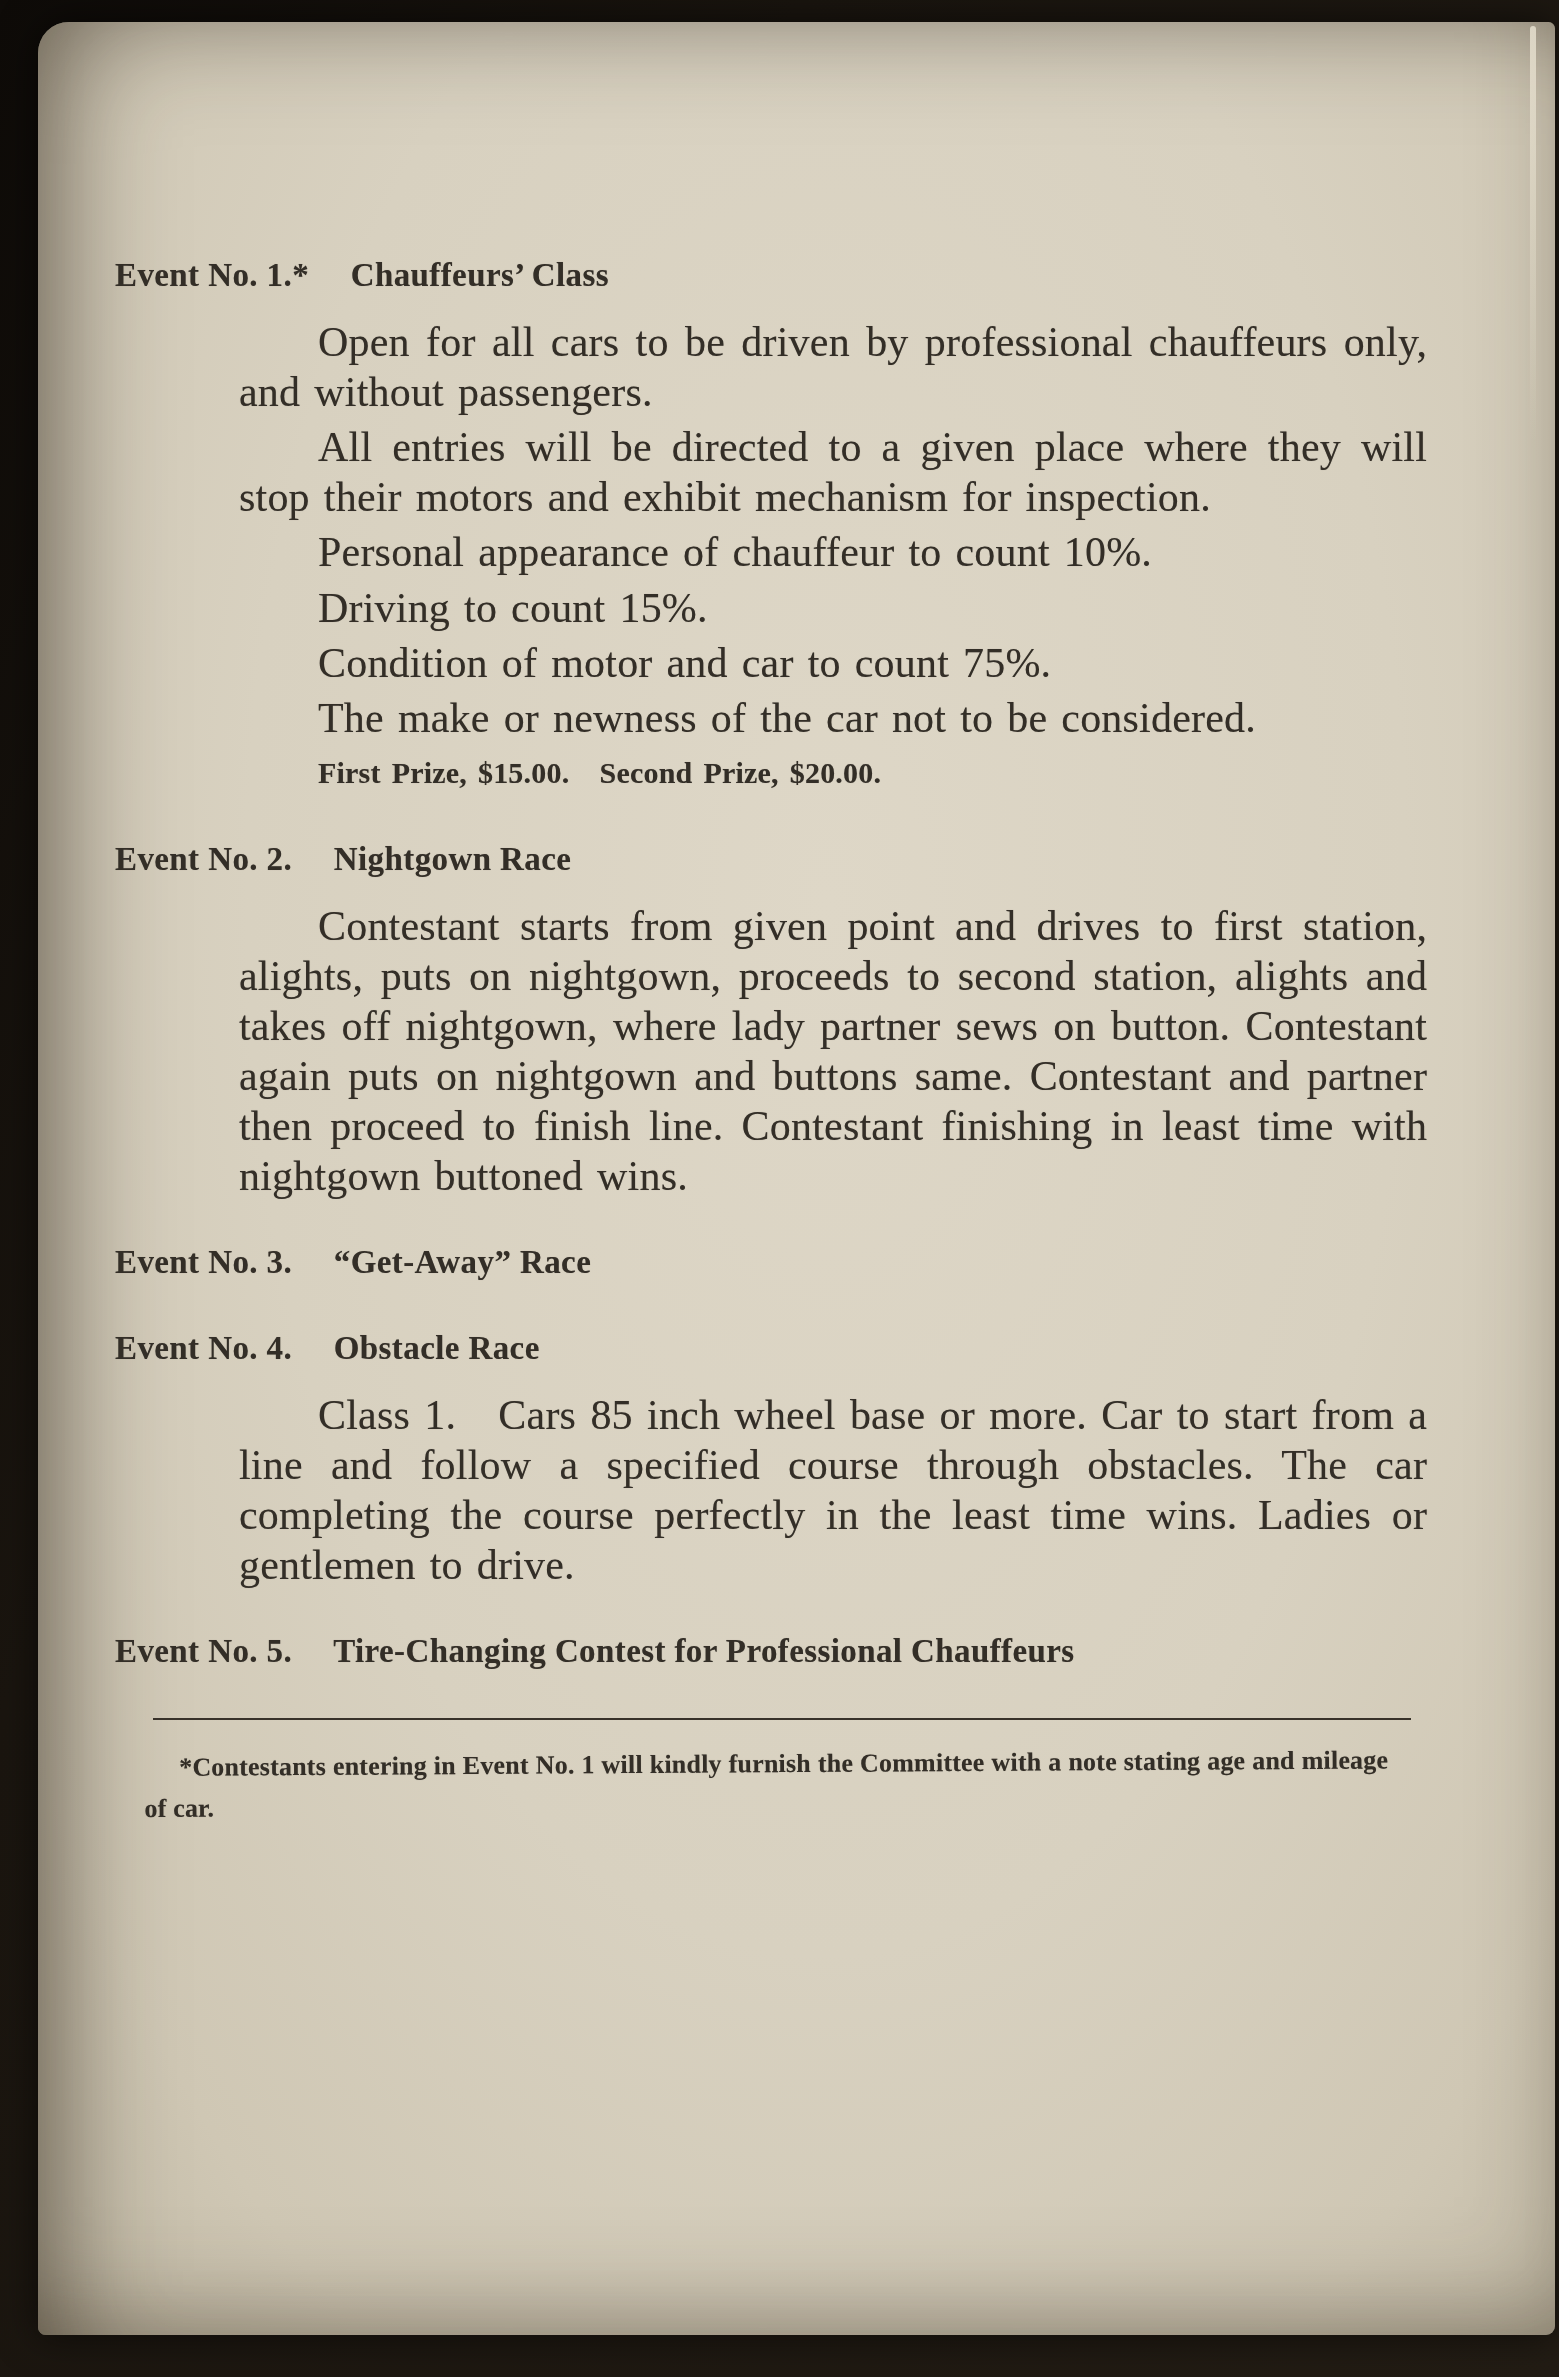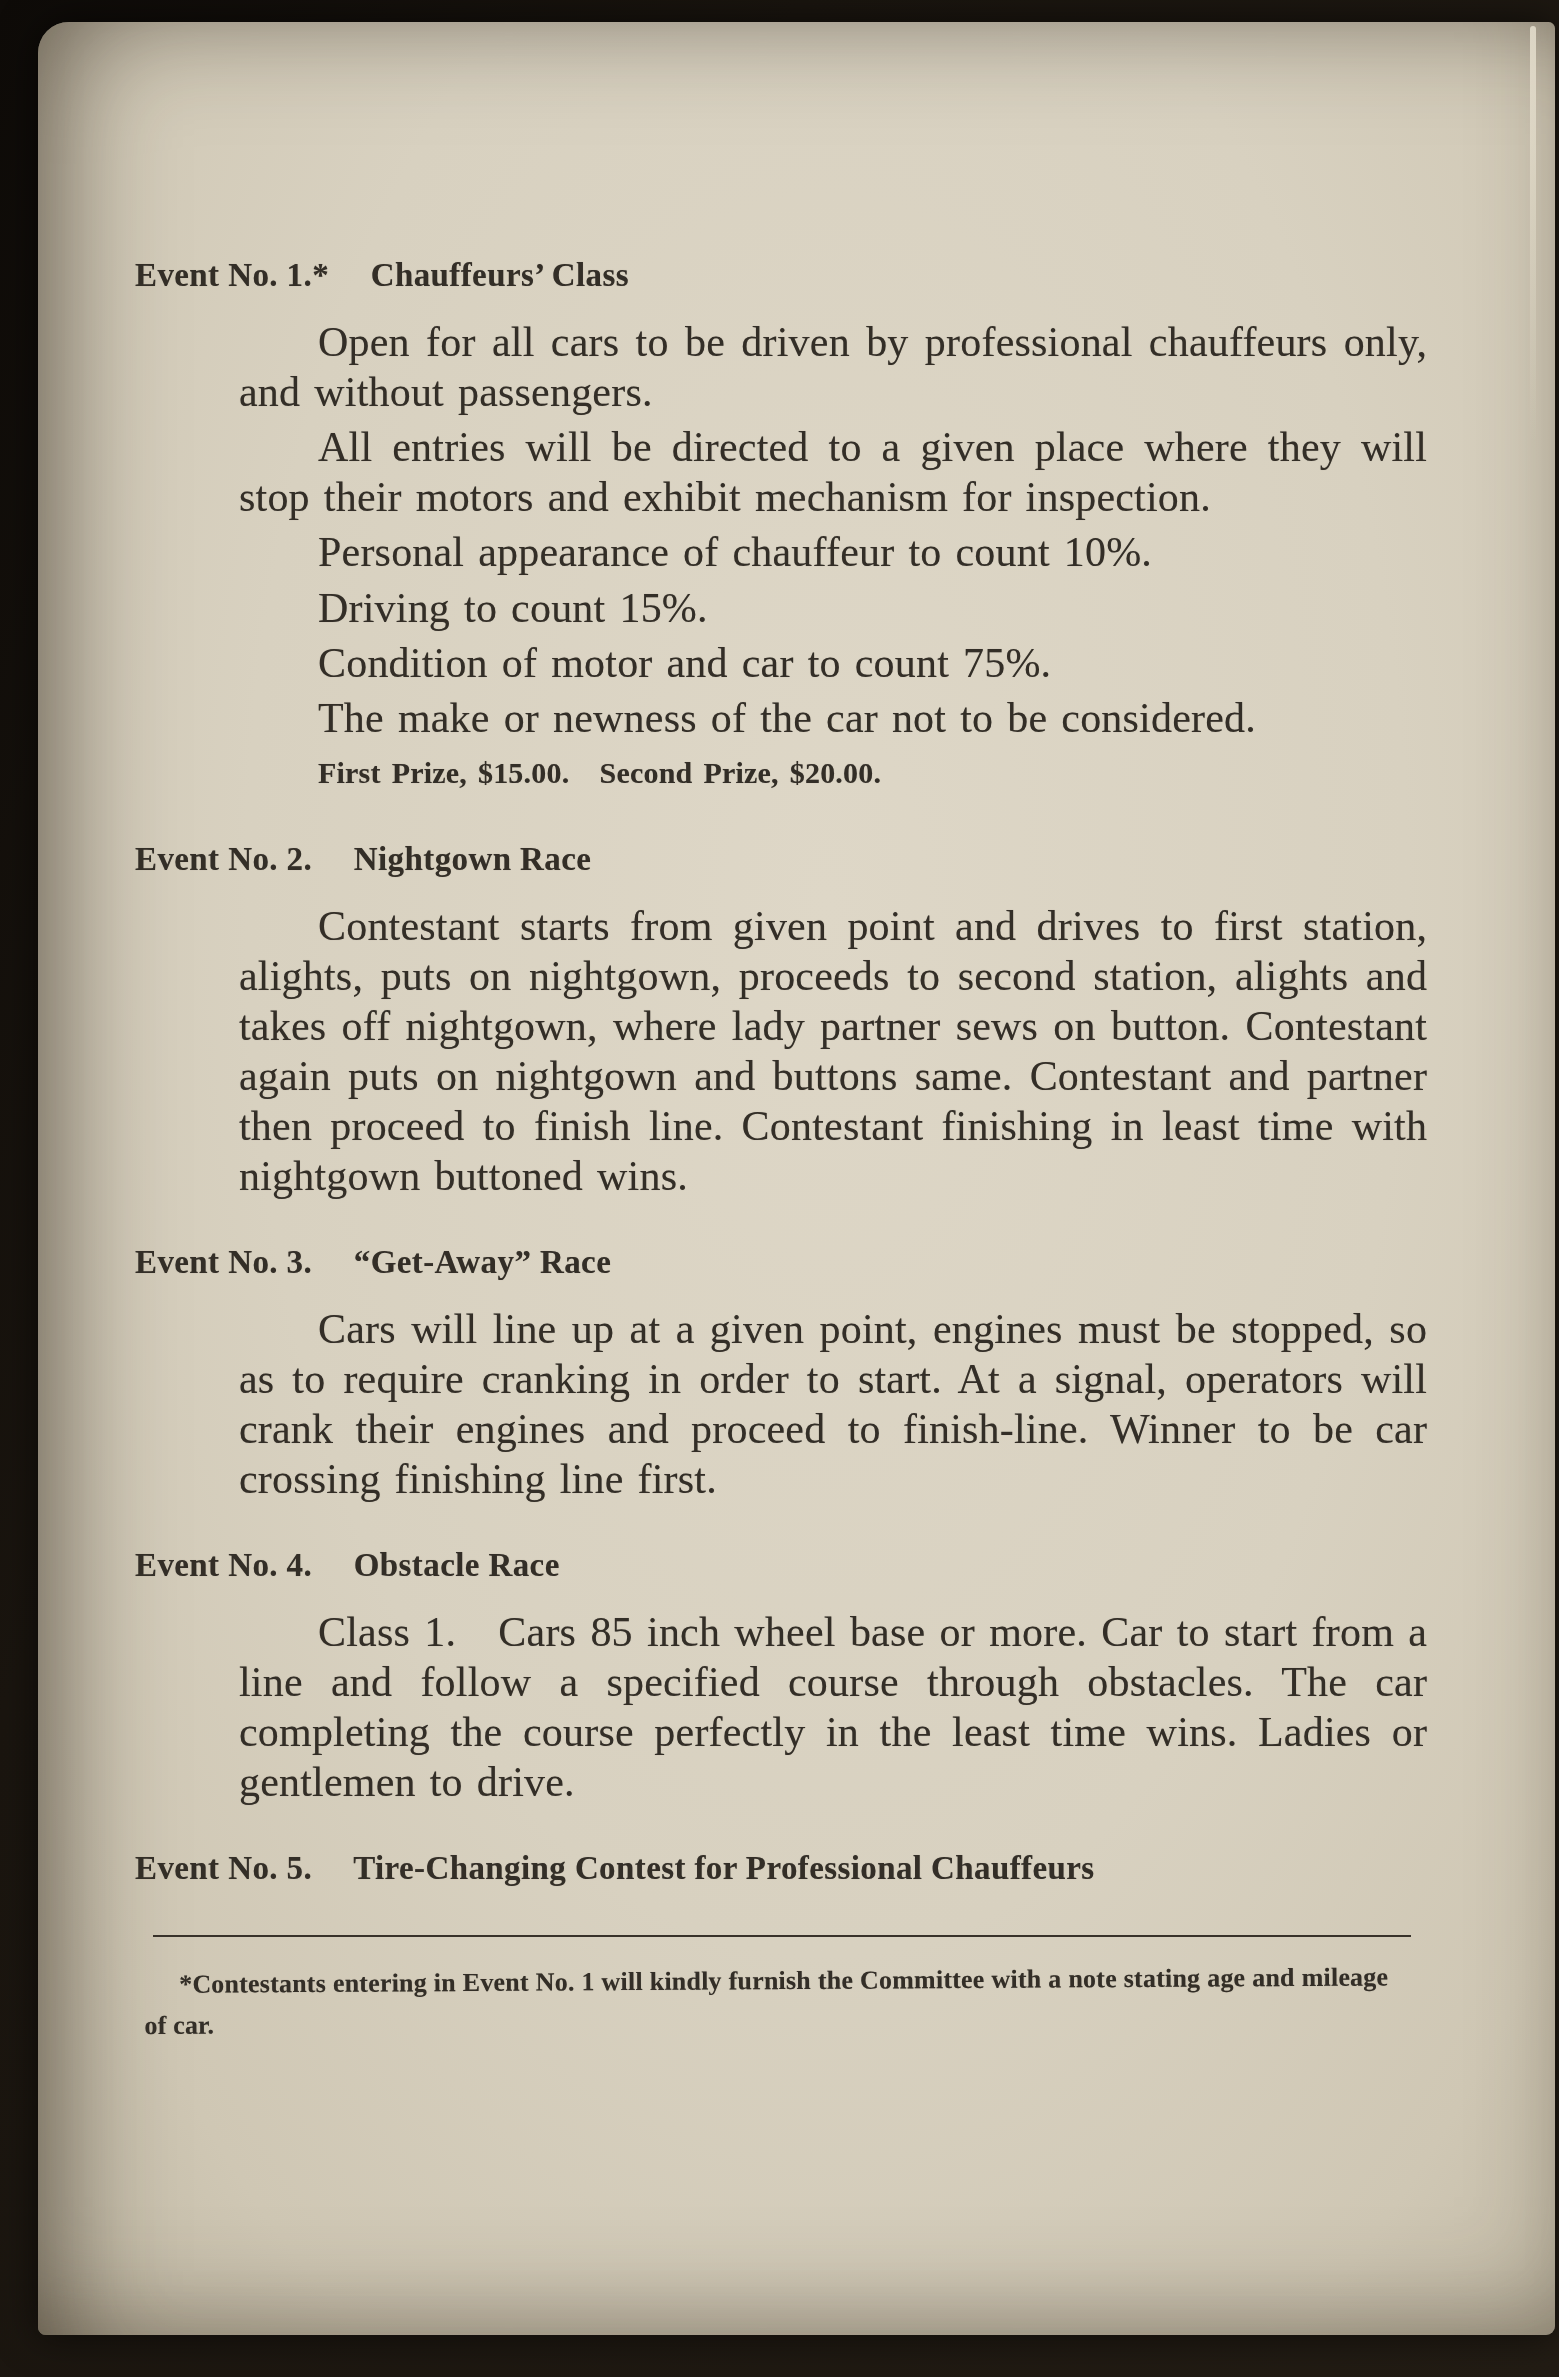--- a/index.html
+++ b/index.html
@@ -43,21 +43,21 @@
     text-shadow: 0 0 0.7px rgba(51,46,39,0.35);
   }
   .event { margin-bottom: 36px; }
   .event-heading {
     font-size: 33px;
     font-weight: bold;
     letter-spacing: 0.4px;
     margin: 0 0 17px 0;
     line-height: 50px;
   }
-  .event-label { margin-right: 33px; margin-left: 20px; }
+  .event-label { margin-right: 33px; }
   .body-text {
     font-size: 42px;
     line-height: 50px;
     text-align: justify;
     text-indent: 79px;
     margin: 0 0 5.2px 124px;
     word-spacing: 3.3px;
     letter-spacing: 0.2px;
   }
   .prize-line {
@@ -114,21 +114,20 @@
         <span class="event-title">Nightgown Race</span>
       </h2>
       <p class="body-text">Contestant starts from given point and drives to first station, alights, puts on nightgown, proceeds to second station, alights and takes off nightgown, where lady partner sews on button. Contestant again puts on nightgown and buttons same. Contestant and partner then proceed to finish line. Contestant finishing in least time with nightgown buttoned wins.</p>
     </section>
 
     <section class="event">
       <h2 class="event-heading">
         <span class="event-label">Event No. 3.</span>
         <span class="event-title">“Get-Away” Race</span>
       </h2>
-      <p class="body-text">Cars will line up at a given point, engines must be stopped, so as to require cranking in order to start. At a signal, operators will crank their engines and proceed to finish-line. Winner to be car crossing finishing line first.</p>
     </section>
 
     <section class="event">
       <h2 class="event-heading">
         <span class="event-label">Event No. 4.</span>
         <span class="event-title">Obstacle Race</span>
       </h2>
       <p class="body-text">Class 1. Cars 85 inch wheel base or more. Car to start from a line and follow a specified course through obstacles. The car completing the course perfectly in the least time wins. Ladies or gentlemen to drive.</p>
     </section>
 

